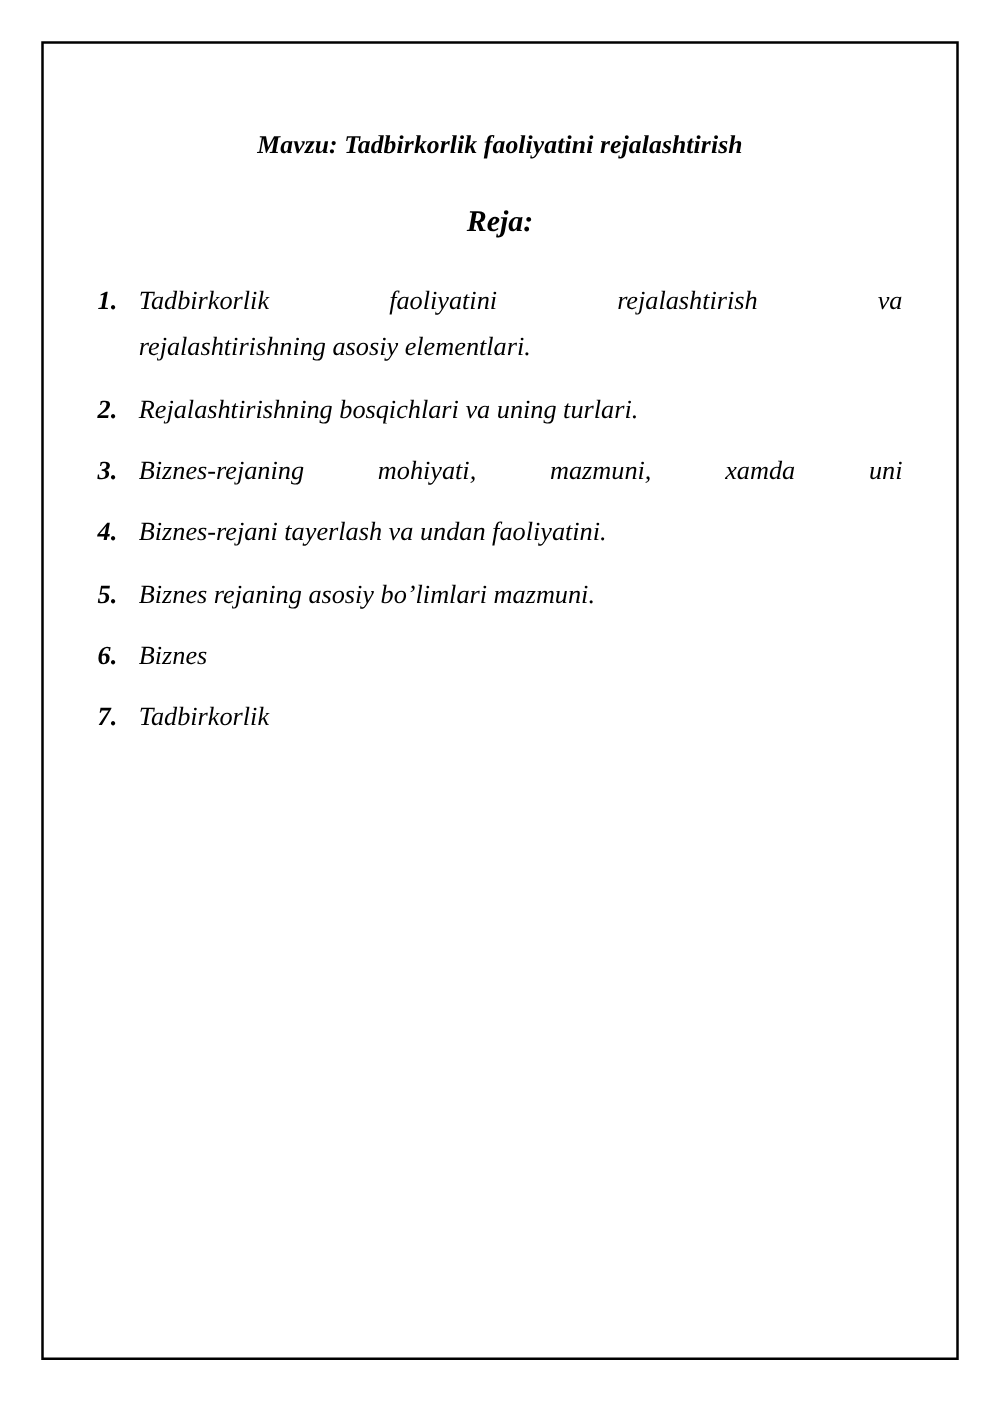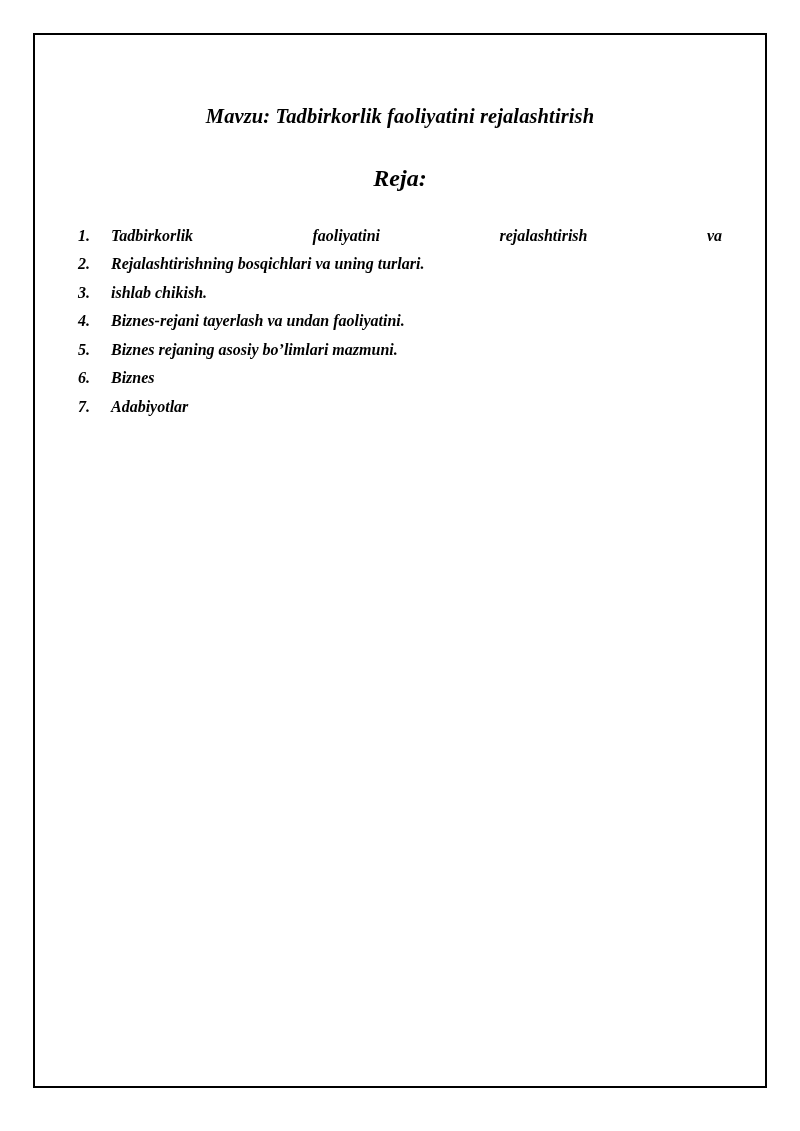--- a/index.html
+++ b/index.html
@@ -58,26 +58,27 @@
   ol.plan-list {
     list-style: none;
     margin: 28px 0 0 0;
     padding: 0;
     counter-reset: planitem;
   }
   ol.plan-list > li {
     counter-increment: planitem;
     position: relative;
     padding-left: 33px;
-    font-weight: bold;
+    font-weight: normal;
     font-style: italic;
-    font-size: 16px;
+    font-size: 21px;
     line-height: 1.78;
     margin-bottom: 0px;
     text-align: justify;
+    margin-top: 12px;
   }
   ol.plan-list > li::before {
     content: counter(planitem) ".";
     position: absolute;
     left: 0;
     top: 0;
     width: 26px;
     text-align: left;
     font-weight: bold;
     font-style: italic;
@@ -101,35 +102,36 @@
   <div class="page-border"></div>
   <div class="content">
 
     <div class="doc-title">Mavzu: Tadbirkorlik faoliyatini rejalashtirish</div>
 
     <div class="doc-subtitle">Reja:</div>
 
     <ol class="plan-list">
       <li class="justify-full">
         <span class="line1">Tadbirkorlik faoliyatini rejalashtirish va</span>
+        <span class="rest">rejalashtirishning asosiy elementlari.</span>
       </li>
       <li>
         <span class="nojust">Rejalashtirishning bosqichlari va uning turlari.</span>
       </li>
       <li class="justify-full">
-        <span class="rest">ishlab chikish.</span>
+        <span class="line1">Biznes-rejaning mohiyati, mazmuni, xamda uni</span>
       </li>
       <li>
         <span class="nojust">Biznes-rejani tayerlash va undan faoliyatini.</span>
       </li>
       <li>
         <span class="nojust">Biznes rejaning asosiy bo’limlari mazmuni.</span>
       </li>
       <li>
         <span class="nojust">Biznes</span>
       </li>
       <li>
-        <span class="nojust">Adabiyotlar</span>
+        <span class="nojust">Tadbirkorlik</span>
       </li>
     </ol>
 
   </div>
 </div>
 
 </body></html>

